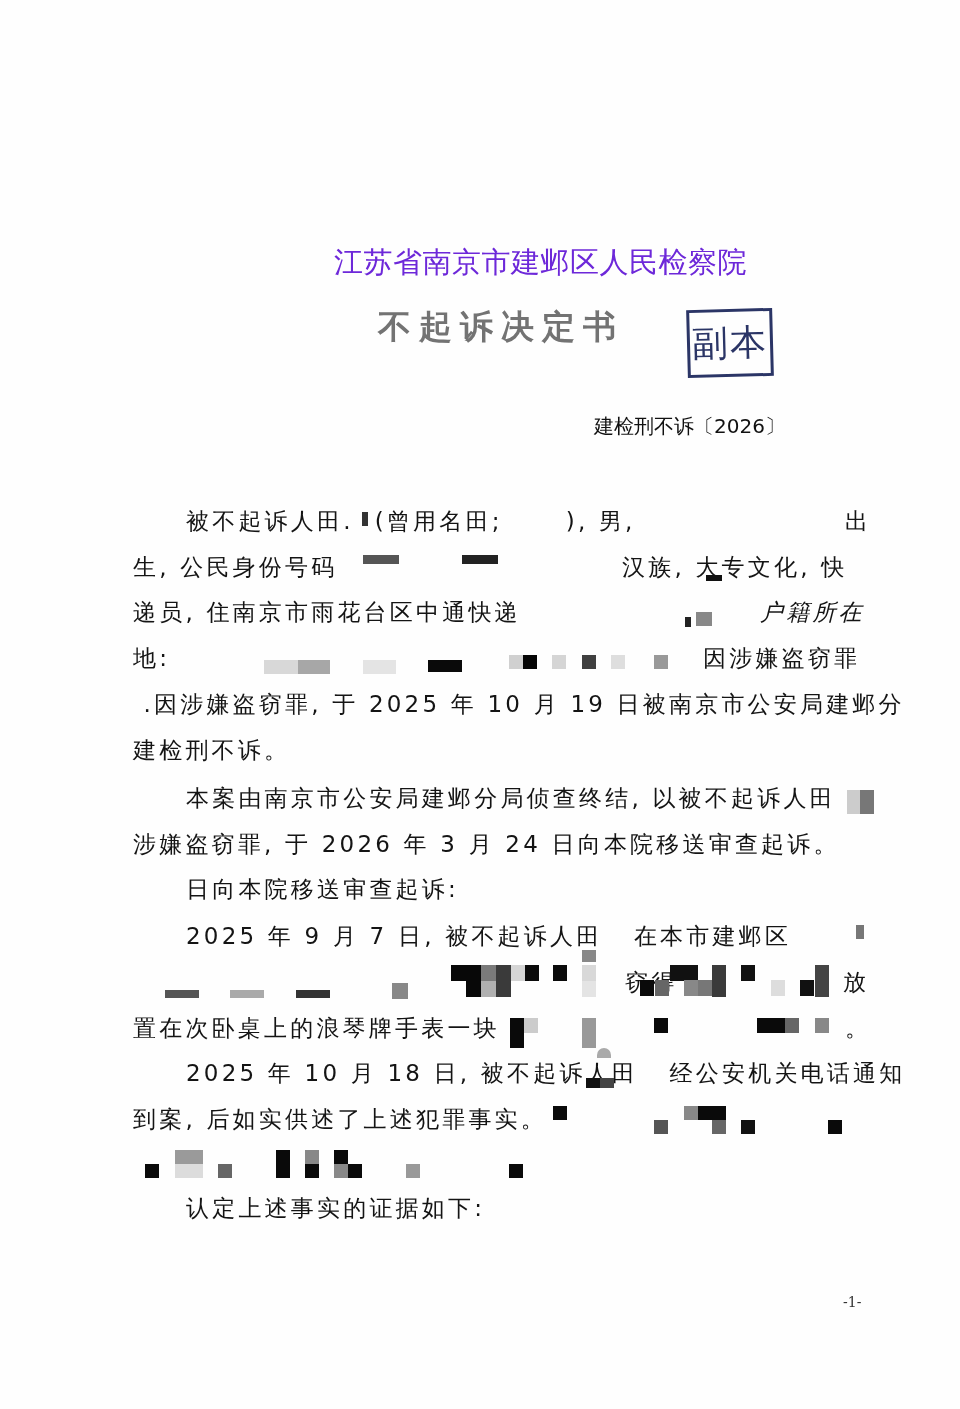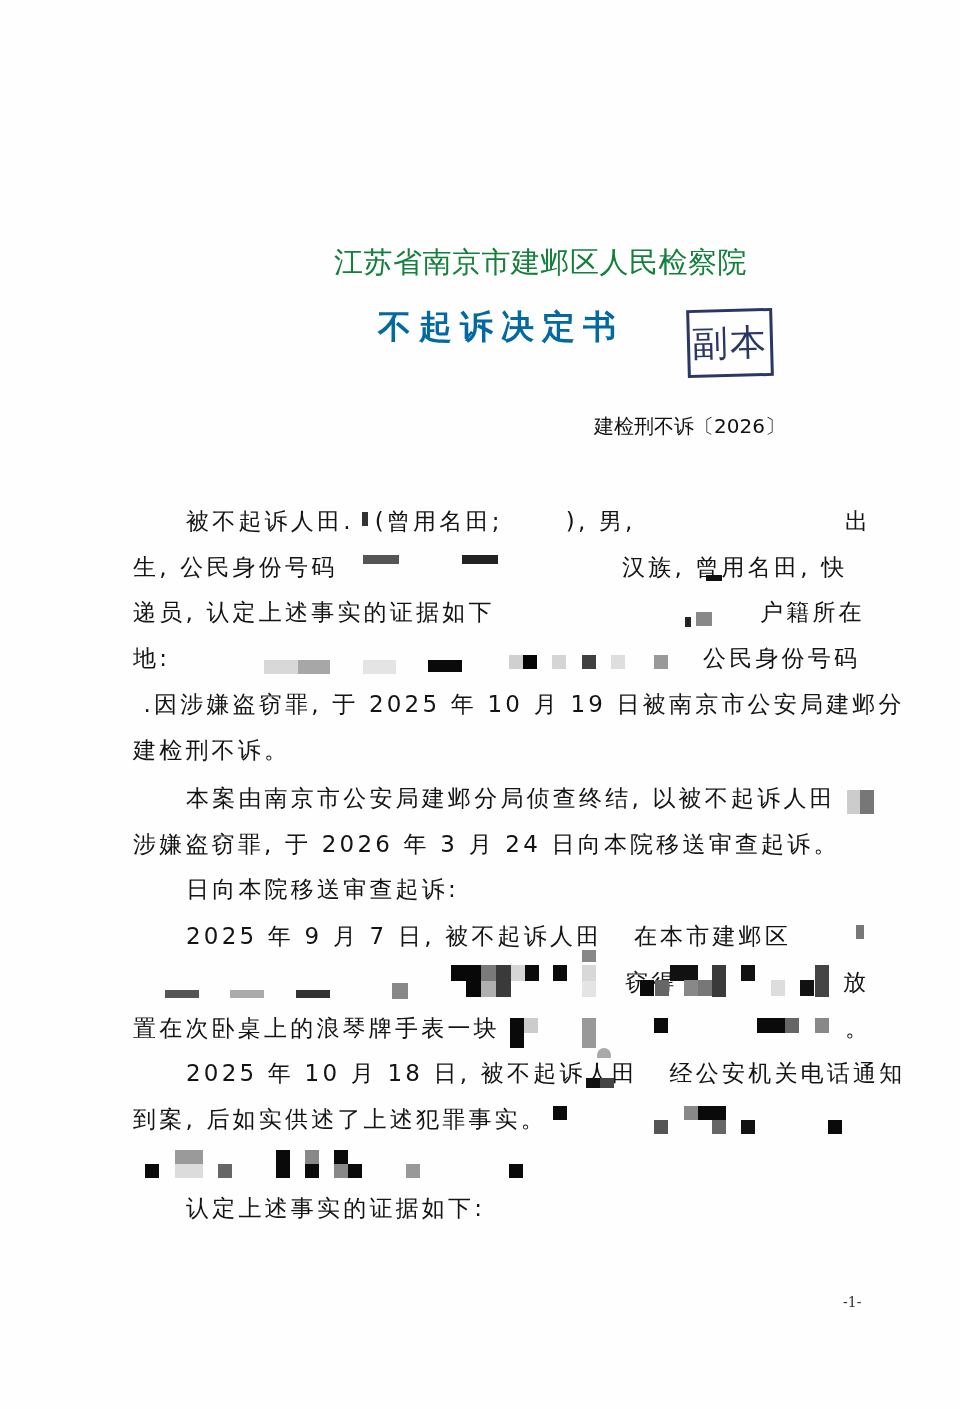--- a/index.html
+++ b/index.html
@@ -3,25 +3,25 @@
   <meta charset="utf-8">
   <style>
     html, body { margin: 0; padding: 0; }
     body {
       width: 960px; height: 1409px; background: #fdfdfd; position: relative; overflow: hidden;
       font-family: "DejaVu Serif", "Liberation Serif", serif; color: #1a1a1a;
     }
     .page { position: absolute; left: 0; top: 0; width: 960px; height: 1409px; background: #fefefe; }
     .org {
       position: absolute; left: 334px; top: 243px; font-size: 29px; letter-spacing: 0.5px;
-      font-family: "DejaVu Sans", "Liberation Sans", sans-serif; font-weight: normal; color: #15803d;
+      font-family: "DejaVu Sans", "Liberation Sans", sans-serif; font-weight: normal; color: #6d28d9;
     }
     .doctitle {
       position: absolute; left: 378px; top: 305px; font-size: 33px; letter-spacing: 8px;
-      font-family: "DejaVu Sans", "Liberation Sans", sans-serif; font-weight: bold; color: #0369a1;
+      font-family: "DejaVu Sans", "Liberation Sans", sans-serif; font-weight: bold; color: #737373;
     }
     .stamp {
       position: absolute; left: 687px; top: 309px; width: 86px; height: 68px;
       border: 3px solid #2b3566; transform: rotate(-1.5deg); box-sizing: border-box;
       display: flex; align-items: center; justify-content: center;
     }
     .stamp span { font-size: 36px; color: #2b3566; font-family: "DejaVu Sans", sans-serif; letter-spacing: 2px; }
     .docno {
       position: absolute; left: 594px; top: 413px; font-size: 20px; color: #111;
       font-family: "DejaVu Sans", "Liberation Sans", sans-serif;
@@ -41,25 +41,25 @@
   <div class="doctitle">不起诉决定书</div>
   <div class="stamp">
     <span>副本</span>
   </div>
   <div class="docno">建检刑不诉〔2026〕</div>
 
   <div id="body-lines">
       <div class="line" style="left: 186px; top: 506px;">被不起诉人田.  (曾用名田;      ), 男, </div>
       <div class="line" style="left: 845px; top: 506px;">出</div>
       <div class="line" style="left: 133px; top: 552px;">生, 公民身份号码</div>
-      <div class="line" style="left: 622px; top: 552px;">汉族, 曾用名田, 快</div>
-      <div class="line" style="left: 133px; top: 597px;">递员, 认定上述事实的证据如下</div>
-      <div class="line" style="left: 760px; top: 597px;">户籍所在</div>
+      <div class="line" style="left: 622px; top: 552px;">汉族, 大专文化, 快</div>
+      <div class="line" style="left: 133px; top: 597px;">递员, 住南京市雨花台区中通快递</div>
+      <div class="line" style="left: 760px; top: 597px; font-style: italic;">户籍所在</div>
       <div class="line" style="left: 133px; top: 643px;">地:</div>
-      <div class="line" style="left: 703px; top: 643px;">公民身份号码</div>
+      <div class="line" style="left: 703px; top: 643px;">因涉嫌盗窃罪</div>
       <div class="line" style="left: 133px; top: 689px;"> .因涉嫌盗窃罪, 于 2025 年 10 月 19 日被南京市公安局建邺分</div>
       <div class="line" style="left: 133px; top: 735px;">建检刑不诉。</div>
       <div class="line" style="left: 186px; top: 783px;">本案由南京市公安局建邺分局侦查终结, 以被不起诉人田</div>
       <div class="line" style="left: 133px; top: 829px;">涉嫌盗窃罪, 于 2026 年 3 月 24 日向本院移送审查起诉。</div>
       <div class="line" style="left: 186px; top: 874px;">日向本院移送审查起诉:</div>
       <div class="line" style="left: 186px; top: 921px;">2025 年 9 月 7 日, 被不起诉人田   在本市建邺区</div>
       <div class="line" style="left: 625px; top: 967px;">窃得</div>
       <div class="line" style="left: 843px; top: 967px;">放</div>
       <div class="line" style="left: 133px; top: 1013px;">置在次卧桌上的浪琴牌手表一块</div>
       <div class="line" style="left: 845px; top: 1013px;">。</div>

